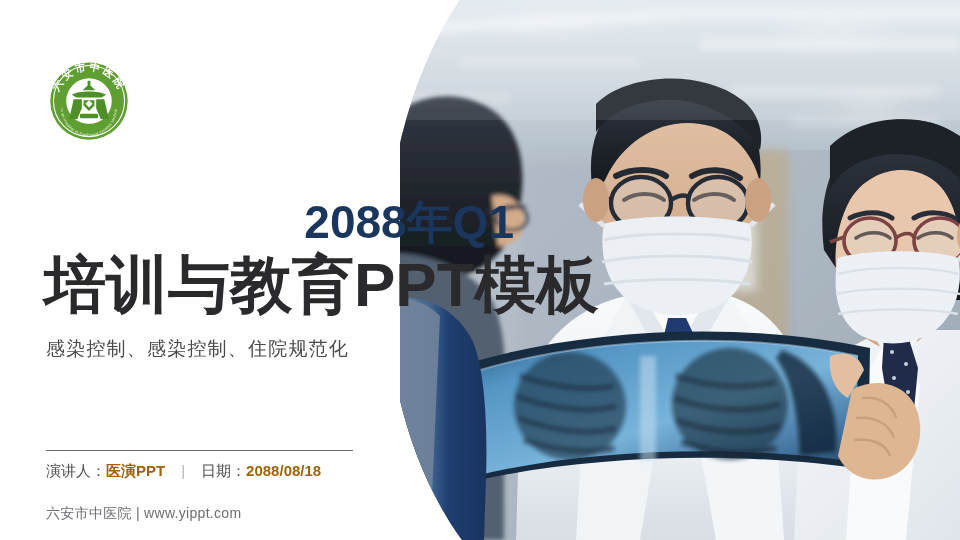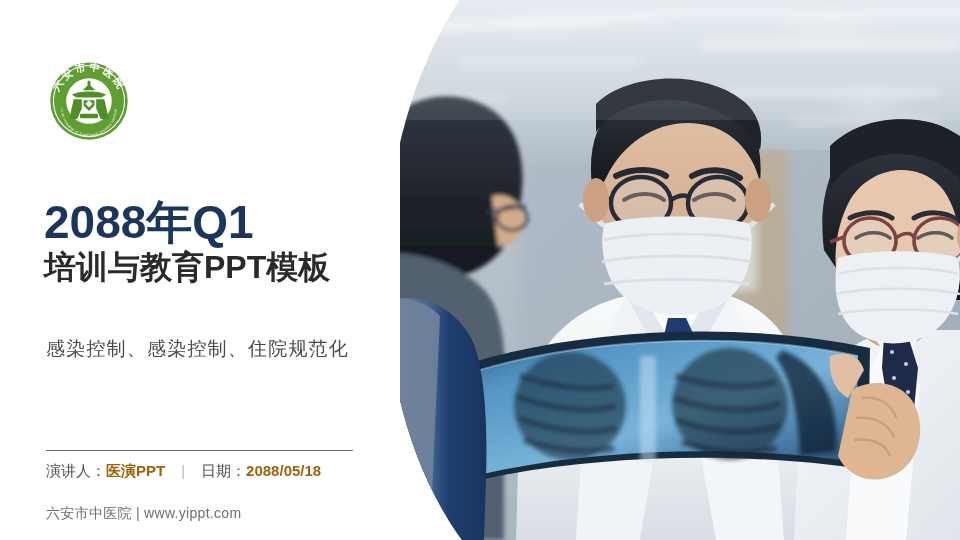--- a/index.html
+++ b/index.html
@@ -19,27 +19,27 @@
     clip-path: url(#arcClip);
   }
   #photo-svg { position:absolute; top:0; left:0; width:560px; height:540px; display:block; }
 
   
   #left-panel { position:absolute; left:0; top:0; width:520px; height:540px; }
 
   #logo-wrap { position:absolute; left:44px; top:56px; width:90px; height:92px; }
   #logo-svg { width:90px; height:92px; display:block; }
 
-  #title-block { position:absolute; left:44px; top:198px; width:470px; }
+  #title-block { position:absolute; left:44px; top:198px; width:470px;text-align:right; }
   #title-line1 {
     font-size:46px; font-weight:bold; color:#1b365d;
     line-height:1.08; letter-spacing:0px; white-space:nowrap;
   }
   #title-line2 {
-    font-size:32px; font-weight:bold; color:#2a2a2c;
+    font-size:62px; font-weight:bold; color:#2a2a2c;
     line-height:1.12; letter-spacing:0px; white-space:nowrap; margin-top:2px;
   }
   #subtitle {
     position:absolute; left:46px; top:336px;
     font-size:19px; color:#4a4a4c; letter-spacing:1.2px; white-space:nowrap;
   }
 
   #divider {
     position:absolute; left:46px; top:450px; width:307px; height:1px;
     background:#6b6b70;
@@ -378,19 +378,19 @@
 
     <div id="subtitle">感染控制、感染控制、住院规范化</div>
 
     <div id="divider"></div>
 
     <div id="meta-row">
       <span class="meta-label">演讲人：</span>
       <span class="meta-value">医演PPT</span>
       <span id="meta-sep">|</span>
       <span class="meta-label">日期：</span>
-      <span class="meta-value">2088/05/18</span>
+      <span class="meta-value">2088/08/18</span>
     </div>
 
     <div id="footer">六安市中医院 | www.yippt.com</div>
   </div>
 
 </div>
 
 </body></html>

